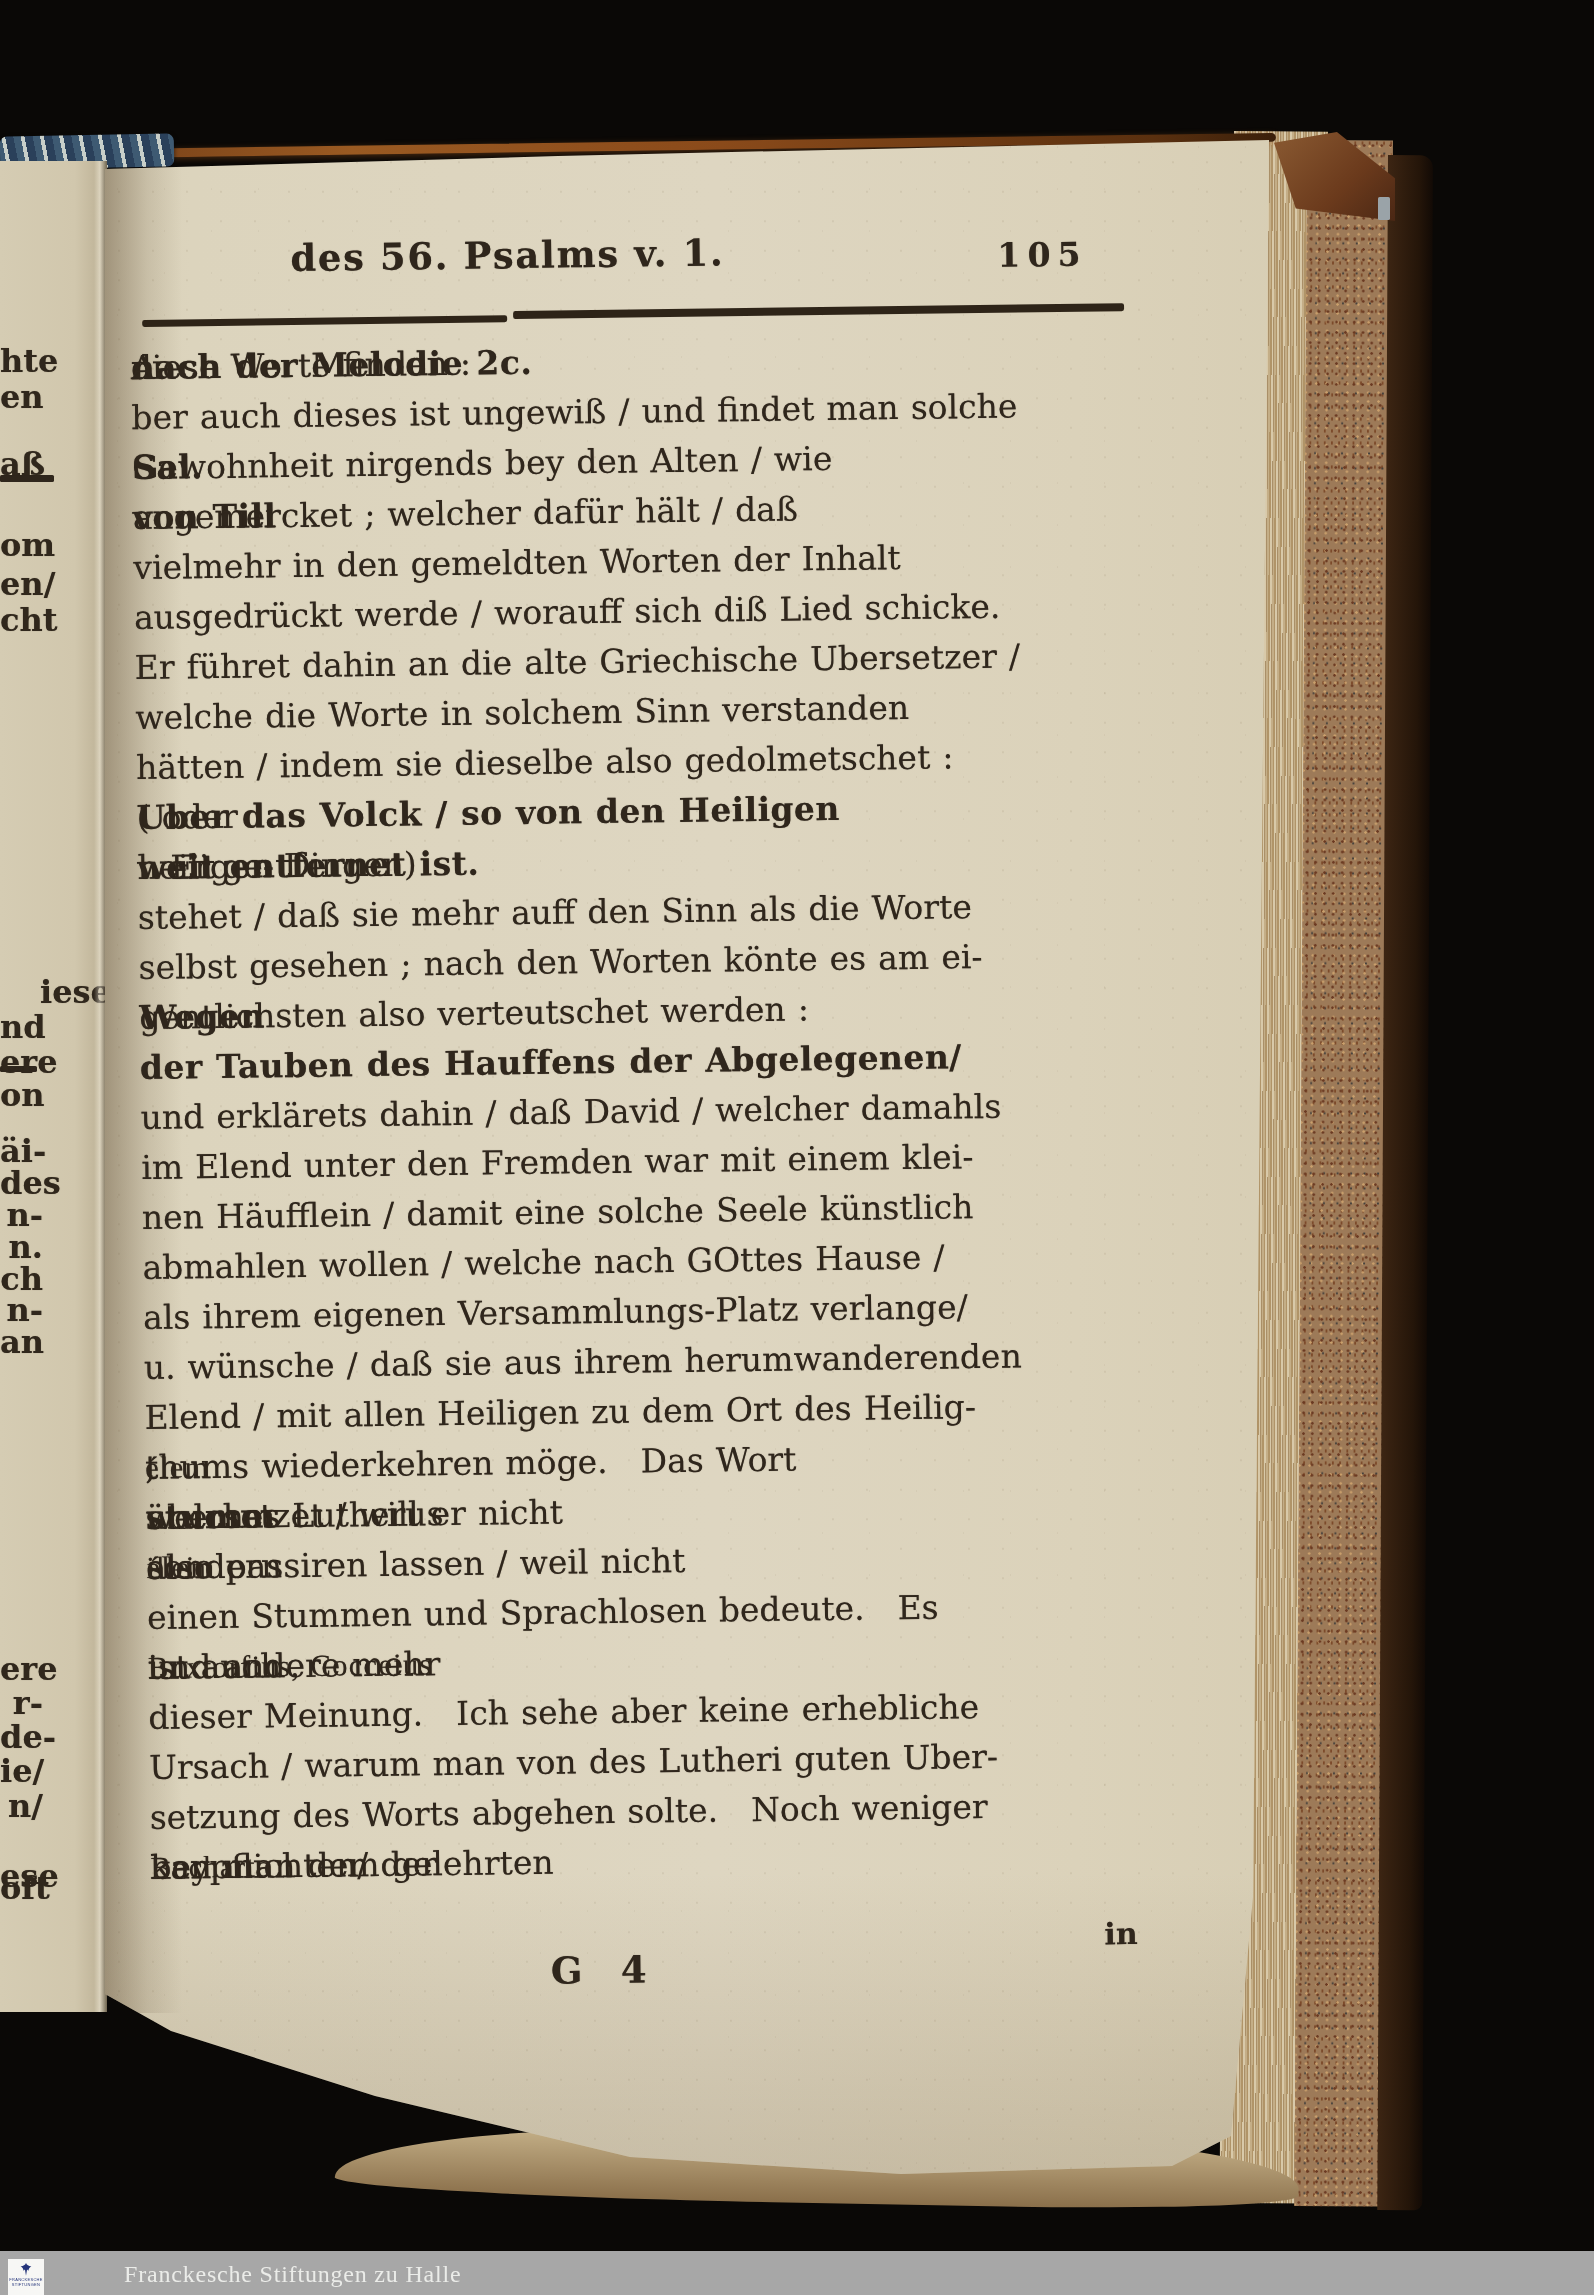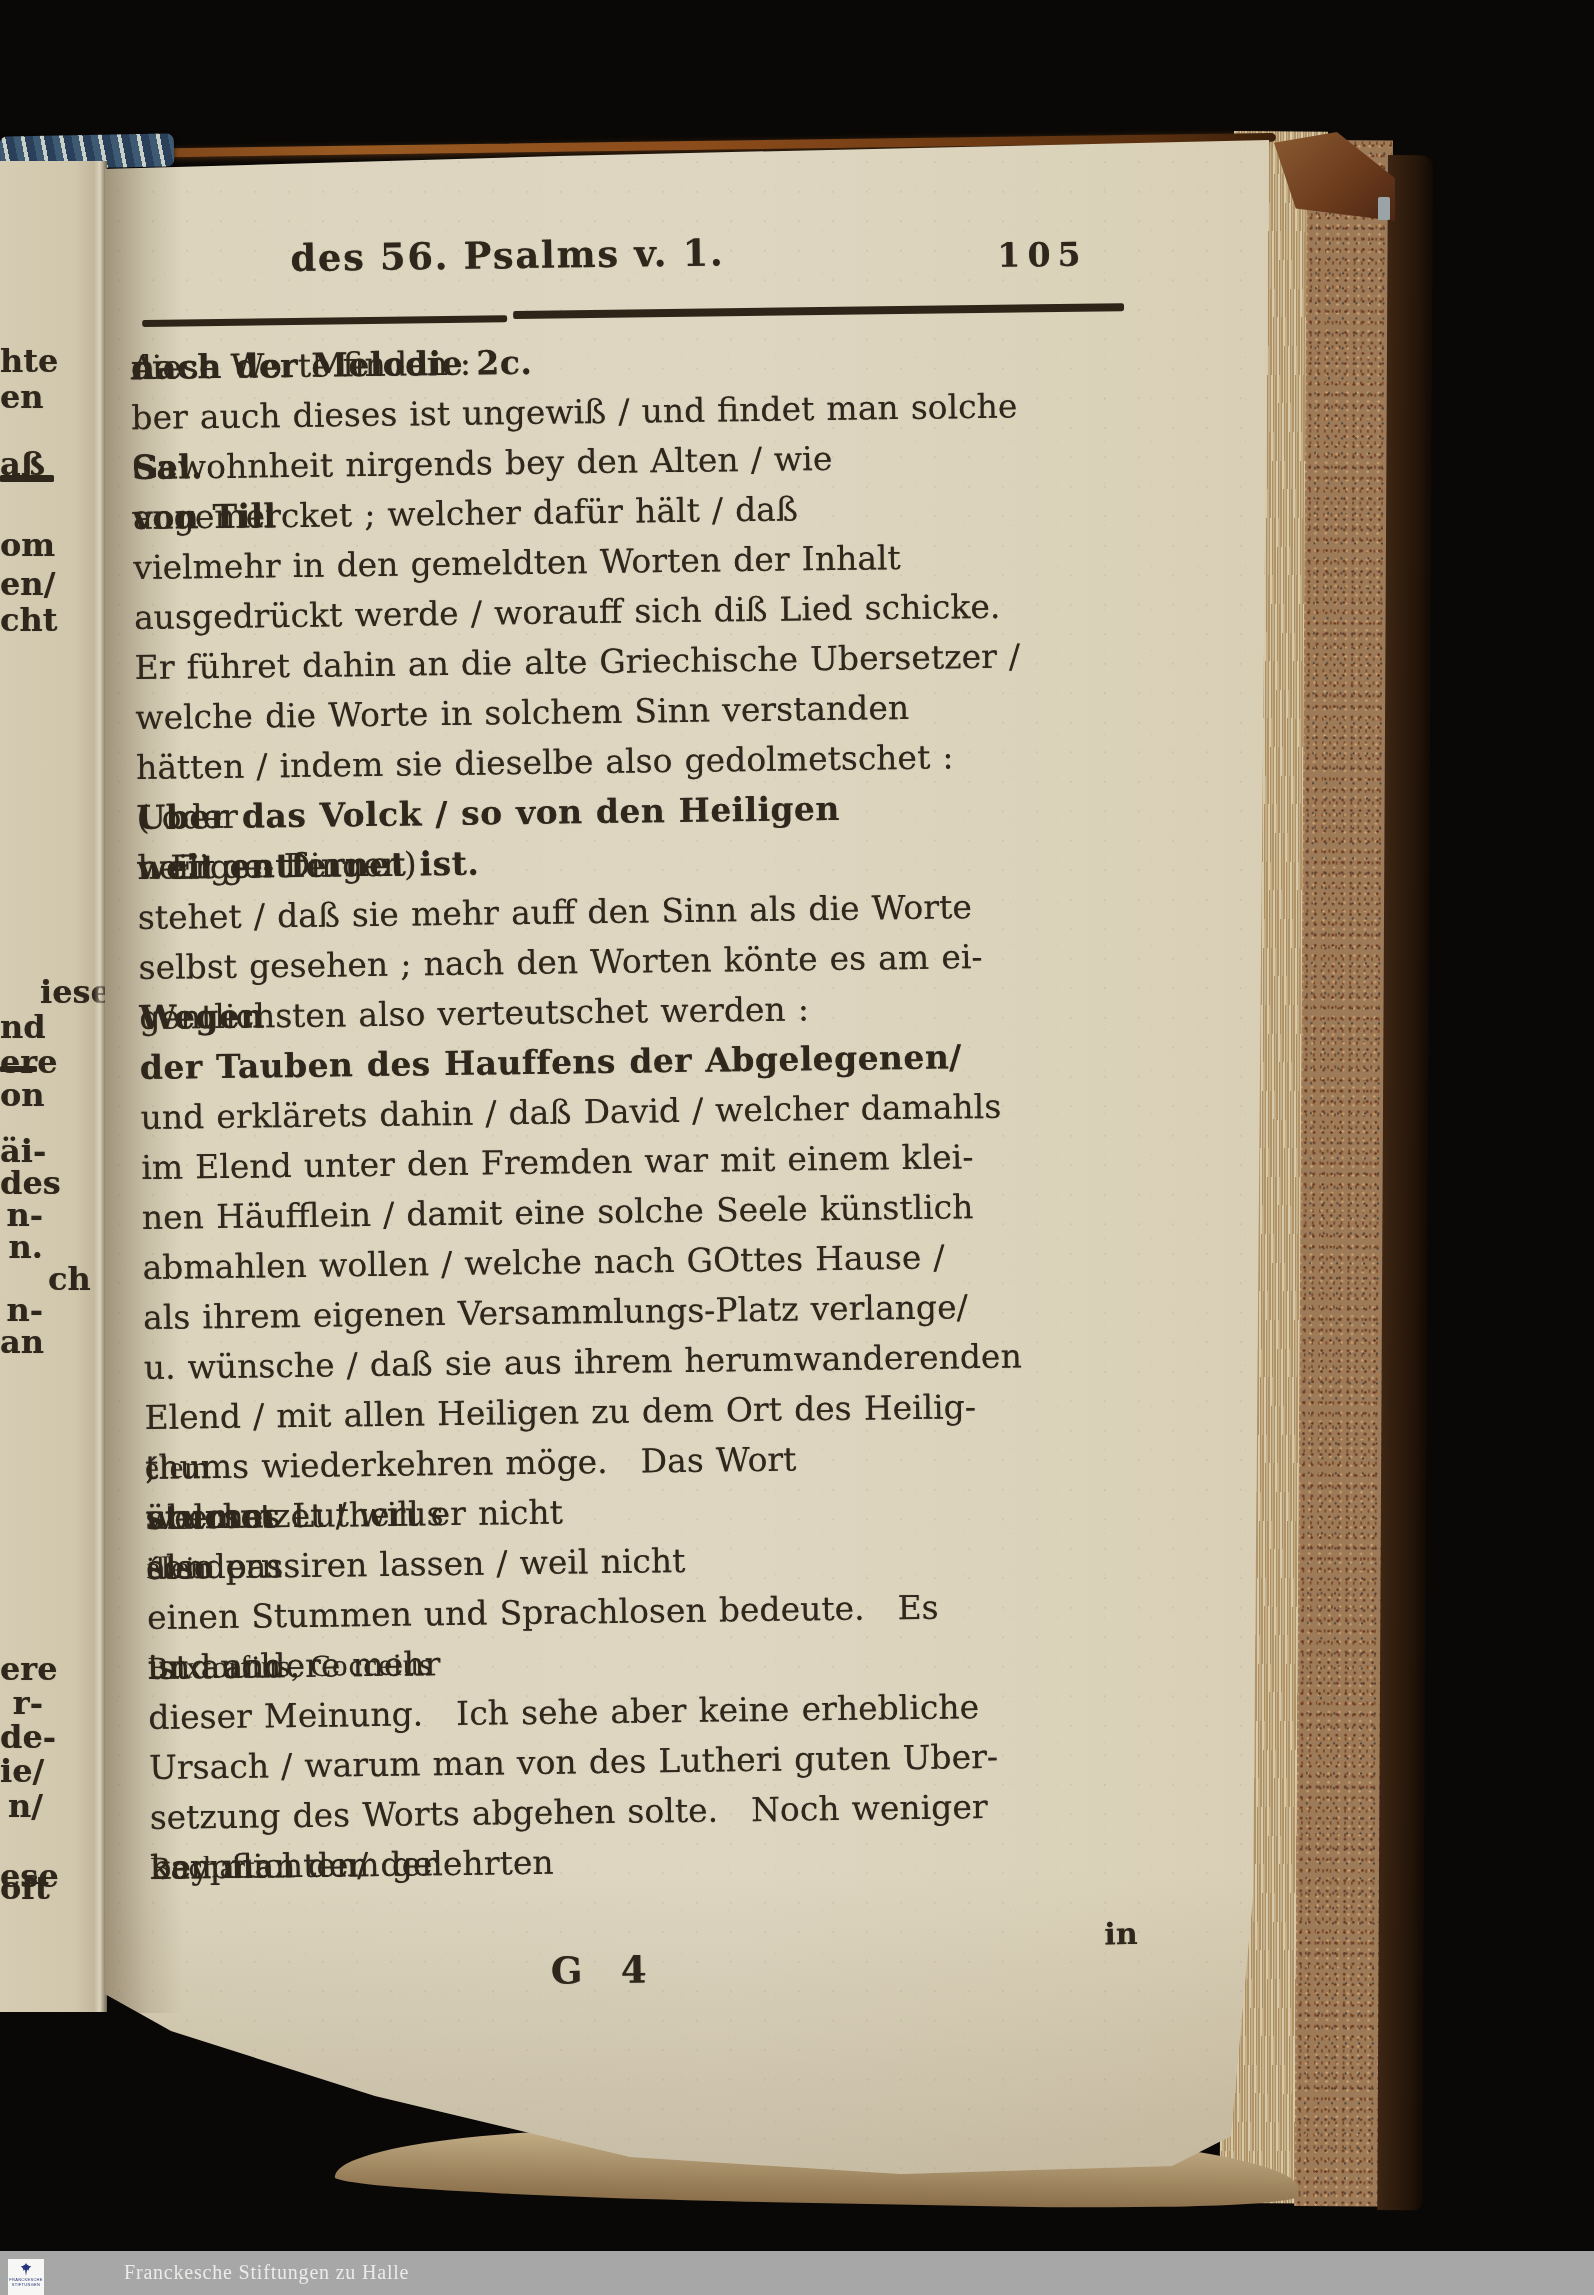--- a/index.html
+++ b/index.html
@@ -70,21 +70,21 @@
   .textblock .line{position:relative;display:block;height:50px;line-height:50px;font-size:33px;
     text-align:justify;text-align-last:justify;white-space:normal;word-spacing:1.6px;}
   .seg-n{font-weight:normal;}
   .seg-b{font-weight:bold;letter-spacing:0.4px;}
   .seg-a{font-family:"Liberation Serif",serif;letter-spacing:1.2px;font-size:.93em;}
   .signature{left:550px;top:1954px;font-size:37px;font-weight:bold;letter-spacing:12.8px;}
   .catchword{left:1104px;top:1929px;font-size:30px;font-weight:bold;}
 
   
   .banner{left:0;top:2251px;width:1594px;height:45px;background:#a7a7a7;}
-  .banner-title{left:124px;top:9.6px;font-family:"Liberation Serif",serif;font-size:20px;
+  .banner-title{left:124px;top:9.6px;font-family:"Liberation Serif",serif;font-size:24px;
     color:#ebece9;letter-spacing:0.8px;white-space:nowrap;}
   .logo-box{left:8px;top:2259px;width:36px;height:37px;background:#f7f7f5;
     display:flex;flex-direction:column;align-items:center;justify-content:flex-start;padding-top:1.6px;}
   .logo-box svg{position:static;display:block;}
   .logo-text{position:static;font-family:"Liberation Sans",sans-serif;font-size:4px;line-height:4.8px;
     color:#26367c;letter-spacing:0.3px;text-align:center;white-space:nowrap;}
 </style>
 </head>
 <body>
 
@@ -112,21 +112,21 @@
         <div class="lp-frag" style="top: 407px;">en/</div>
         <div class="lp-frag" style="top: 443px; text-align: center;">cht</div>
         <div class="lp-frag" style="top: 815px; padding-left: 40px;">iese</div>
         <div class="lp-frag" style="top: 850px;">nd</div>
         <div class="lp-frag" style="top: 885px;">ere</div>
         <div class="lp-frag" style="top: 918px;">on</div>
         <div class="lp-frag" style="top: 974px;">äi-</div>
         <div class="lp-frag" style="top: 1006px;">des</div>
         <div class="lp-frag" style="top: 1038px;">n-</div>
         <div class="lp-frag" style="top: 1070px;">n.</div>
-        <div class="lp-frag" style="top: 1102px; padding-left: 48px;">ch</div>
+        <div class="lp-frag" style="top: 1102px;">ch</div>
         <div class="lp-frag" style="top: 1133px;">n-</div>
         <div class="lp-frag" style="top: 1165px;">an</div>
         <div class="lp-frag" style="top: 1492px;">ere</div>
         <div class="lp-frag" style="top: 1526px;">r-</div>
         <div class="lp-frag" style="top: 1560px;">de-</div>
         <div class="lp-frag" style="top: 1594px;">ie/</div>
         <div class="lp-frag" style="top: 1629px;">n/</div>
         <div class="lp-frag" style="top: 1664px; margin-top: 47px;">oft</div>
         <div class="lp-frag" style="top: 1699px;">ese</div>
       </div>

